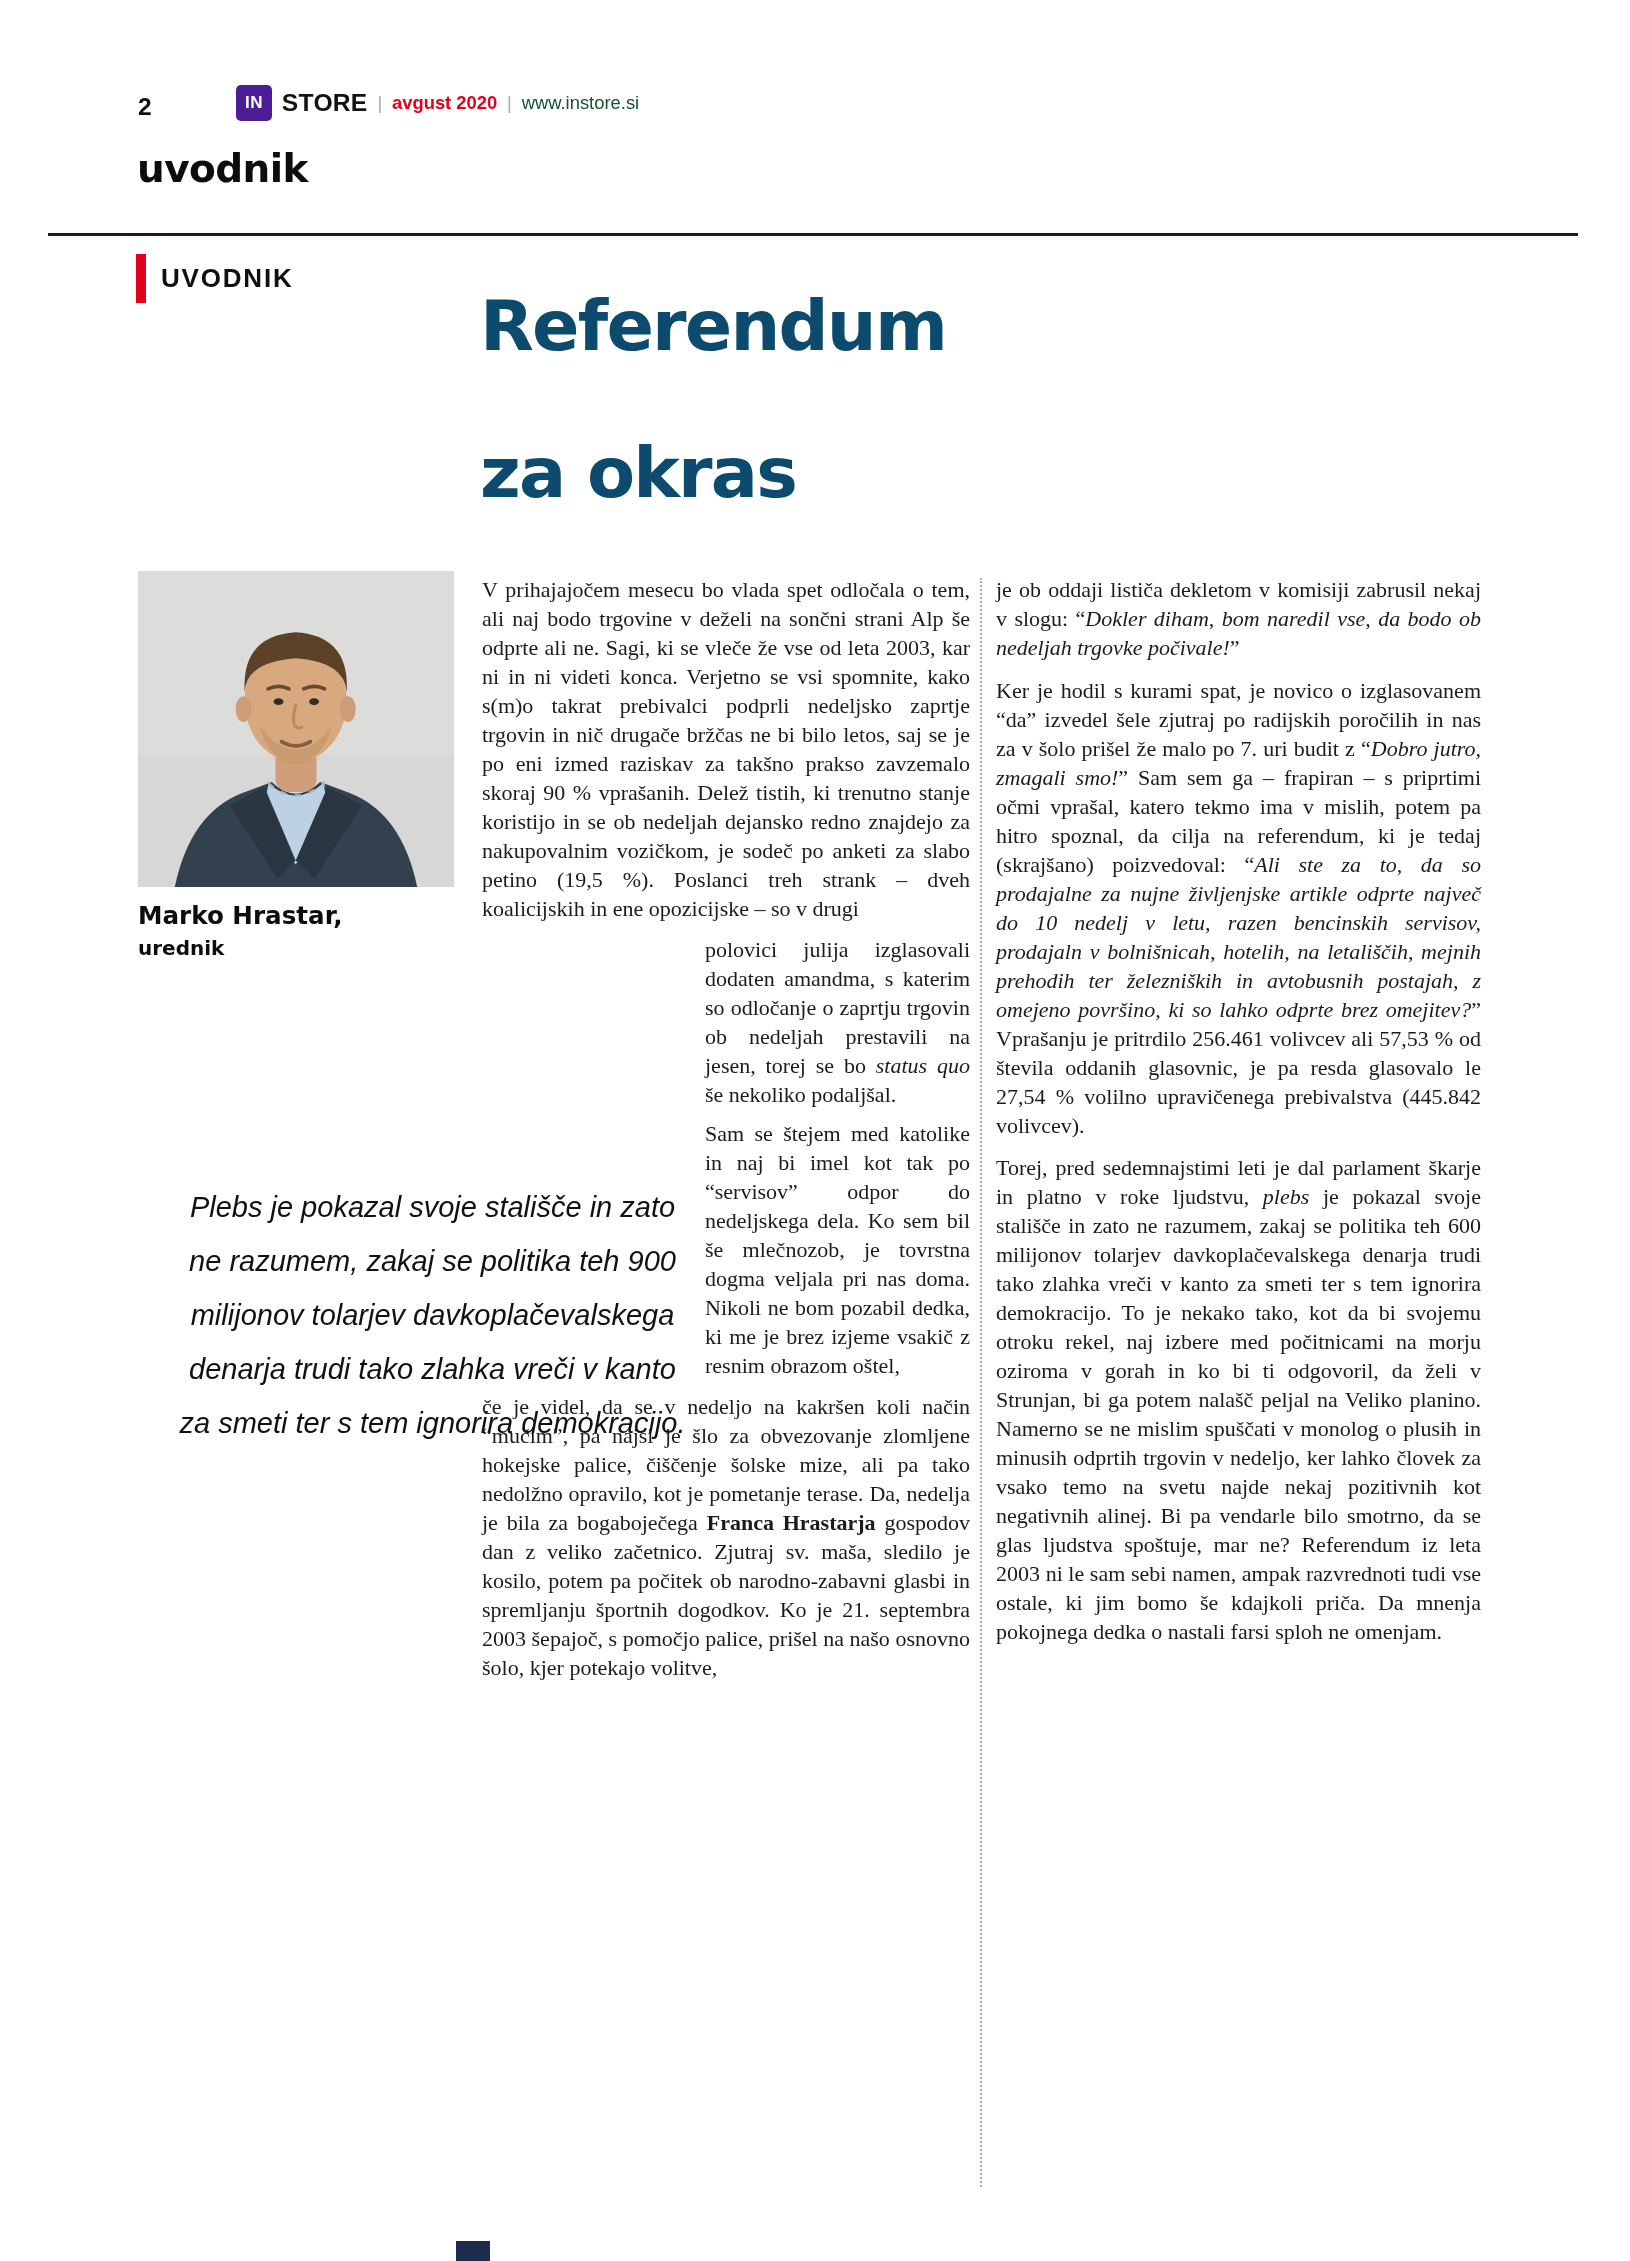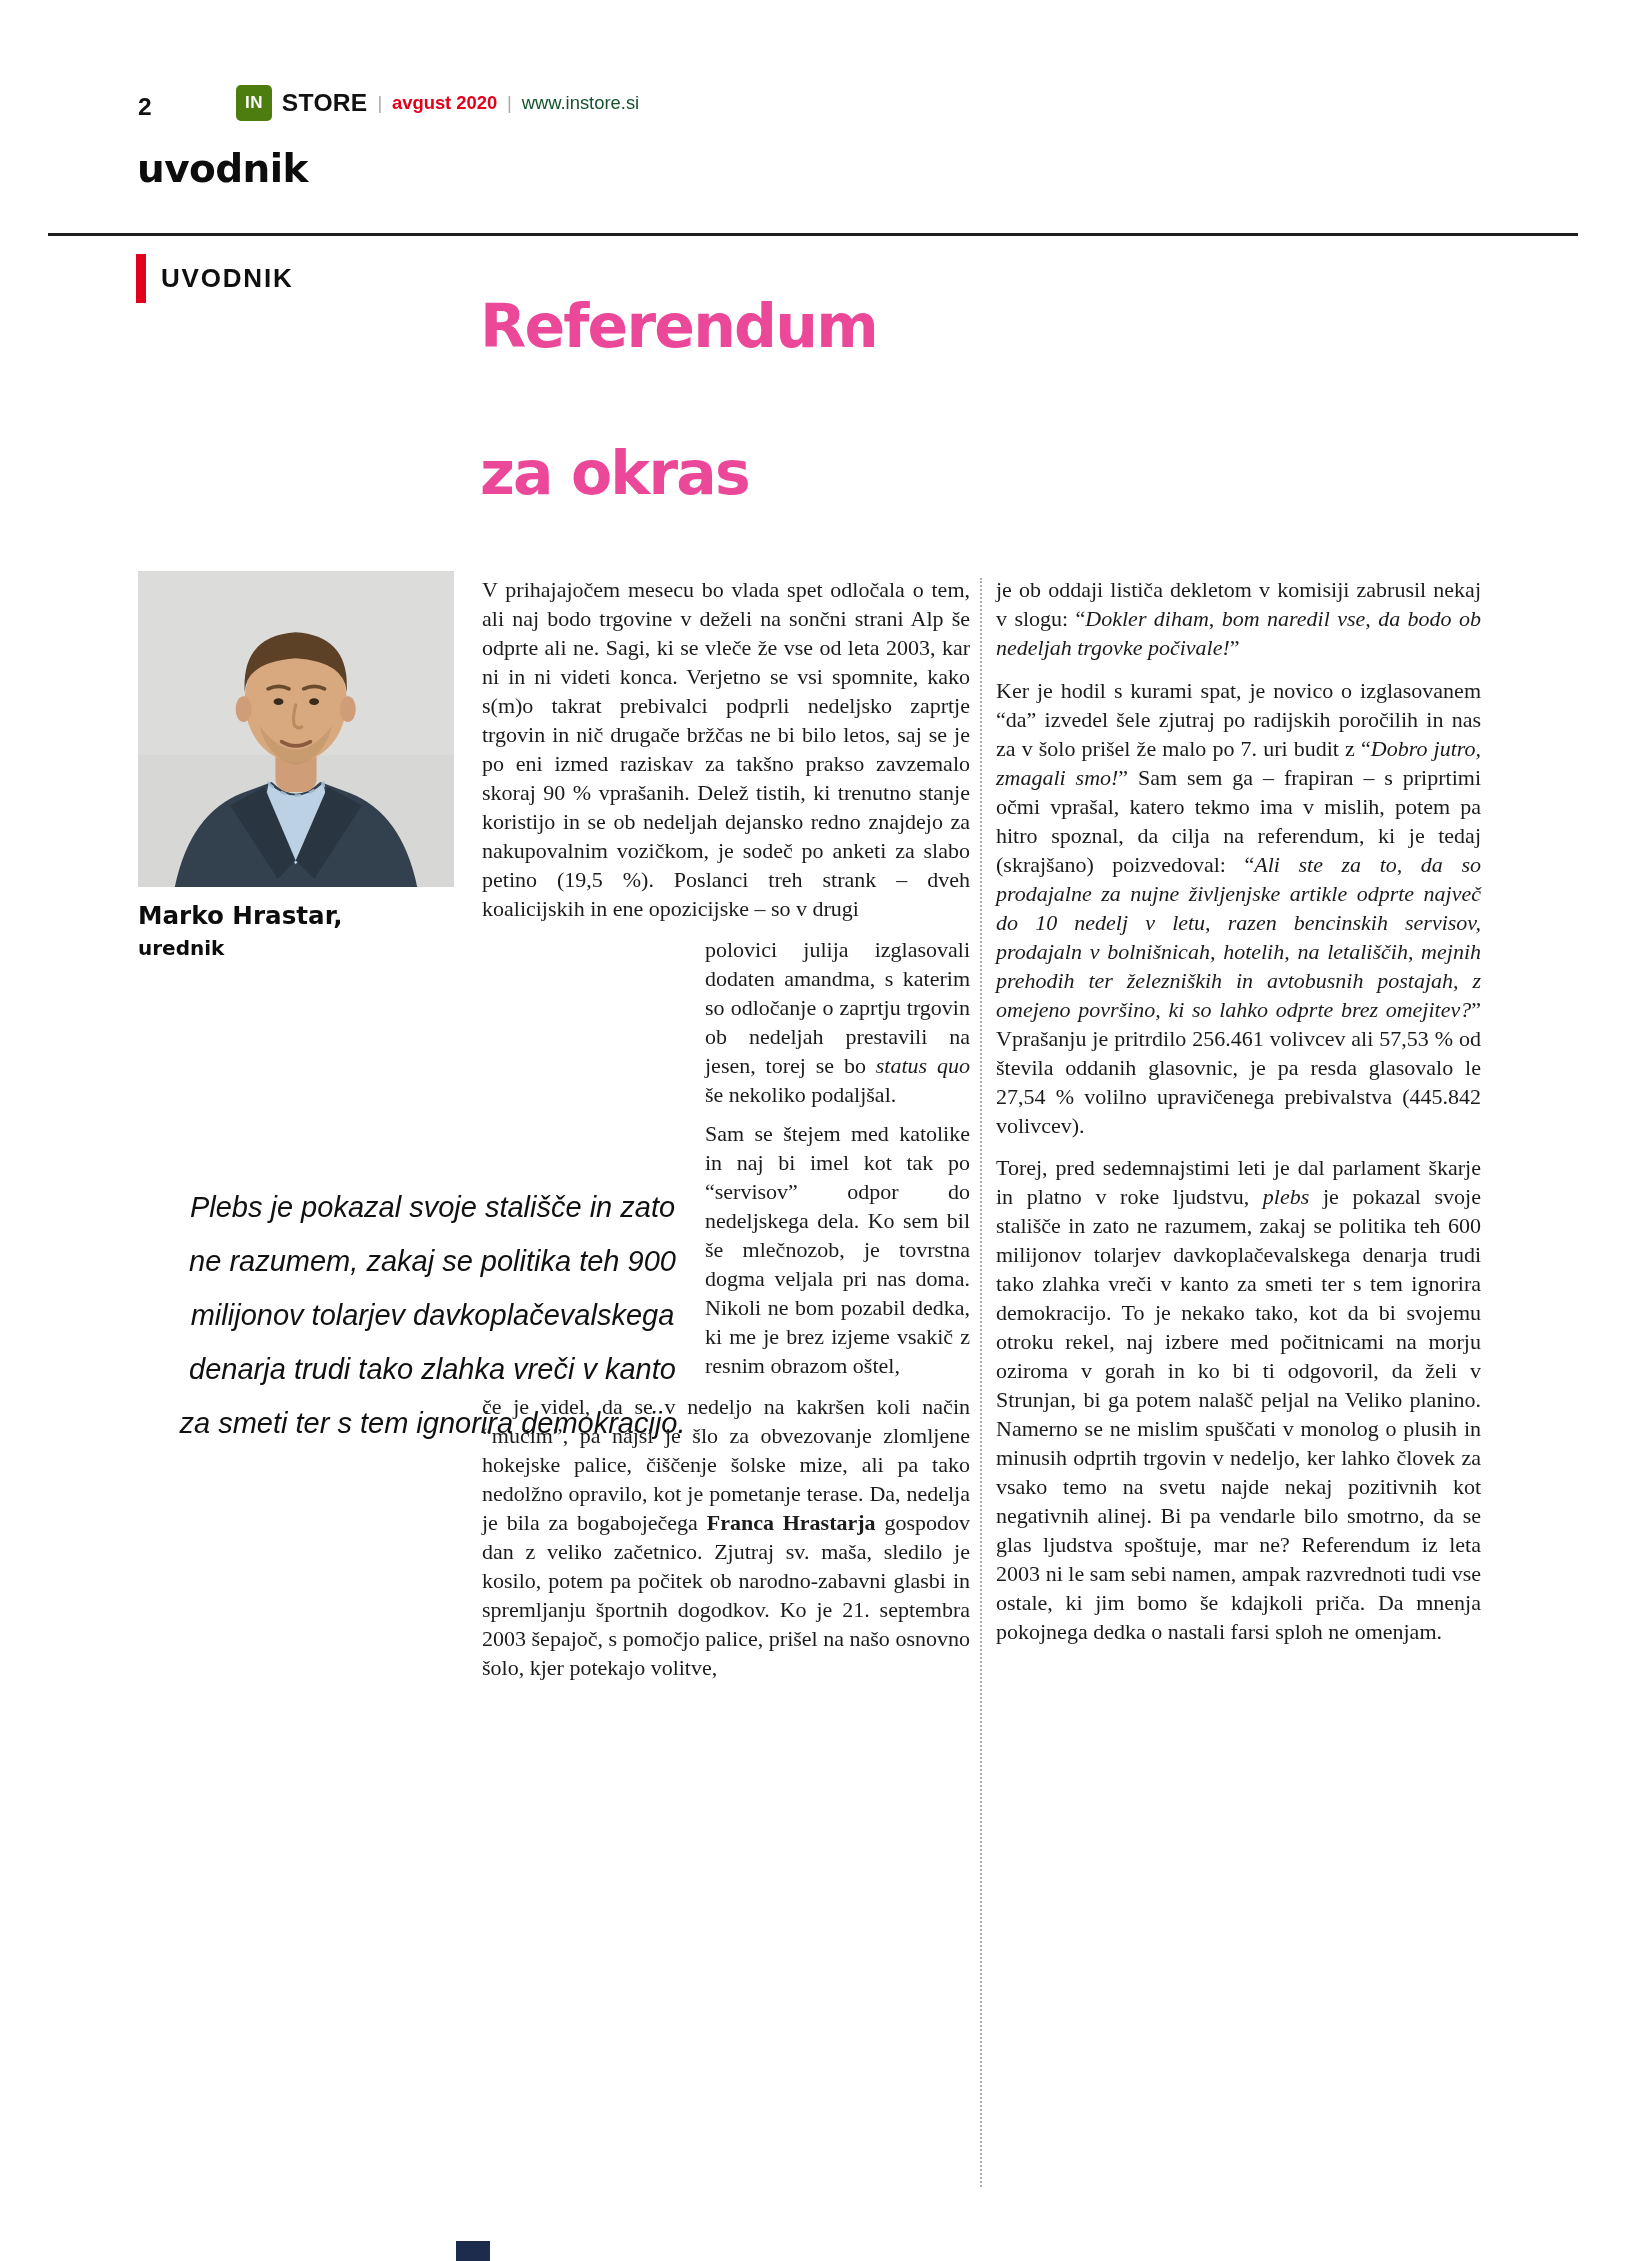--- a/index.html
+++ b/index.html
@@ -15,21 +15,21 @@
   .page-number {
     position:absolute; left:138px; top:93px;
     font-family:"Liberation Sans", sans-serif; font-weight:bold; font-size:24.6px; color:#111;
   }
   .logo-row {
     position:absolute; left:236px; top:85px;
     display:flex; align-items:center; gap:9.8px;
     font-family:"Liberation Sans", sans-serif;
   }
   .logo-in {
-    width:36px; height:36px; background:#4d7c0f; color:#fff;
+    width:36px; height:36px; background:#4c1d95; color:#fff;
     display:flex; align-items:center; justify-content:center;
     font-weight:bold; font-size:17px; border-radius:4.9px;
     letter-spacing:0.6px;
   }
   .logo-store { font-weight:bold; font-size:24.6px; color:#111; letter-spacing:0.3px; }
   .logo-sep { color:#aaa; font-size:18.4px; font-weight:normal; }
   .logo-issue { color:#e2001a; font-weight:bold; font-size:18.4px; }
   .logo-site { color:#14532d; font-size:18.4px; }
 
   .section-heading {
@@ -47,22 +47,22 @@
   .kicker {
     position:absolute; left:161px; top:263px;
     font-family:"Liberation Sans", sans-serif; font-weight:bold; font-size:26px;
     letter-spacing:1.8px; color:#101010;
   }
 
   
   .article-title {
     position:absolute; left:480px; top:253px;
     font-family:"DejaVu Sans", "Liberation Sans", sans-serif;
-    font-weight:bold; font-size:60px; line-height:147px;
-    letter-spacing:-1.8px; color:#ec4899;
+    font-weight:bold; font-size:70px; line-height:147px;
+    letter-spacing:-1.8px; color:#0c4a6e;
   }
 
   
   .photo-box {
     position:absolute; left:138px; top:571px; width:316px; height:316px;
     background:#dcdcda; overflow:hidden;
   }
   .caption-name {
     position:absolute; left:138px; top:901px;
     font-family:"DejaVu Sans", "Liberation Sans", sans-serif;

